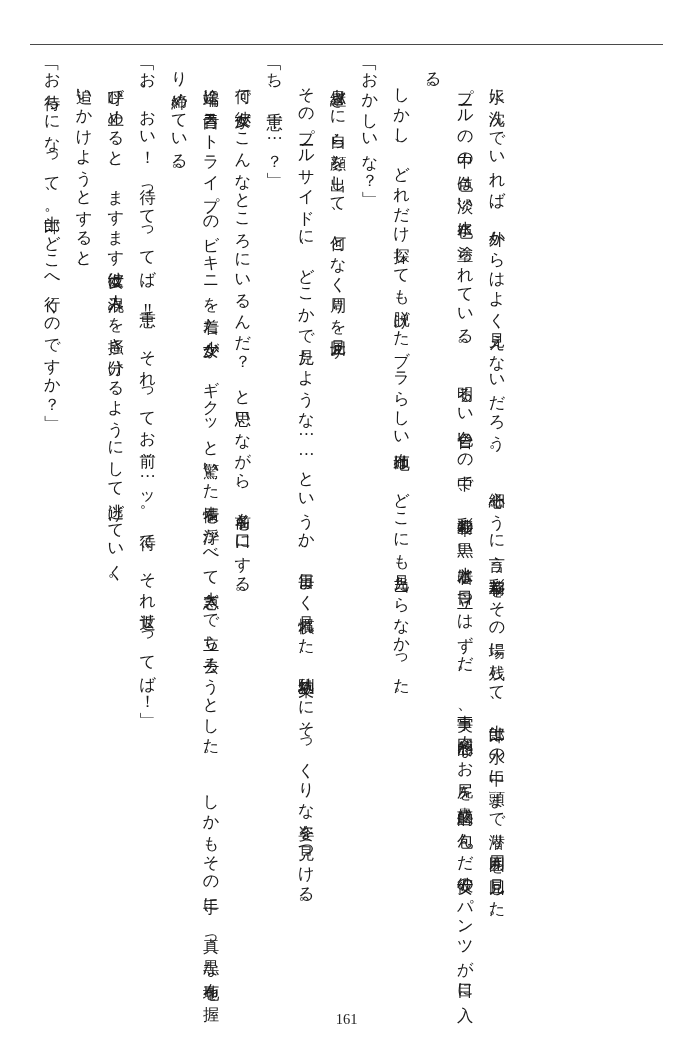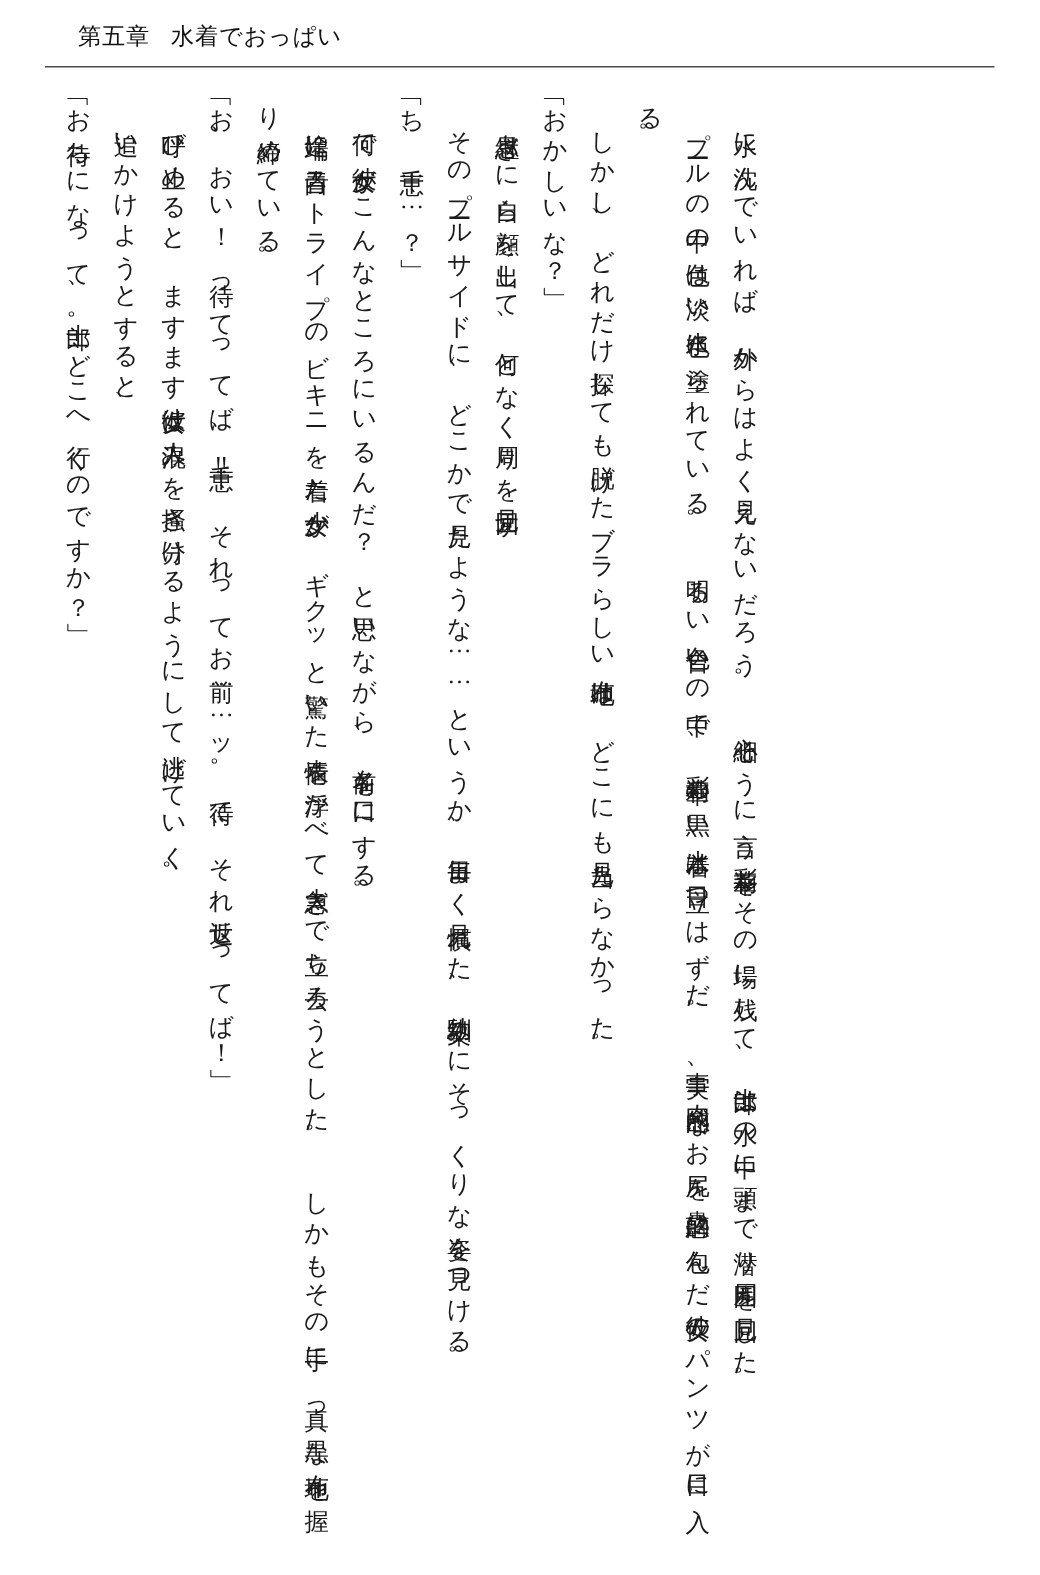--- a/index.html
+++ b/index.html
@@ -78,23 +78,20 @@
     font-size: 14.5px;
     color: #222;
     font-family: "Liberation Serif", "DejaVu Serif", serif;
   }
 </style>
 </head>
 <body>
 
 <div class="page">
 
-  <div class="header">
-    <span class="chap-num">第五章</span><span>水着でおっぱい</span>
-  </div>
 
   <div class="rule"></div>
 
   <div class="body-area">
     <div class="vtext">
       <p>水に沈んでいれば、外からはよく見えないだろう。　心細そうに言う彩莉華をその場に残して、士郎は水の中に頭まで潜り周囲を見回した。</p>
       <p>プールの中の色は淡い水色に塗られている。　明るい色合いの中で、彩莉華の黒い水着は目立つはずだ。　事実、肉感的なお尻を蠱惑的に包んだ彼女のパンツが目に入る。</p>
       <p>しかし、どれだけ探しても脱げたブラらしい布地は、どこにも見当たらなかった。</p>
       <p class="noindent">「おかしいな？」</p>
       <p>息継ぎに自ら顔を出して、何となく周りを見回す。</p>
@@ -102,14 +99,15 @@
       <p class="noindent">「ち、千恵……？」</p>
       <p>何で彼女がこんなところにいるんだ？　と思いながら、名前を口にする。</p>
       <p>途端に青白ストライプのビキニを着た少女が、ギクッと驚いた表情を浮かべて大急ぎで立ち去ろうとした。　しかもその手に、真っ黒な布地を握り締めている。</p>
       <p class="noindent">「お、おい！　待ってってば、千恵‼　それってお前……ッ。待て、それ返せってば！」</p>
       <p>呼び止めると、ますます彼女は人混みを掻き分けるようにして逃げていく。</p>
       <p>追いかけようとすると、</p>
       <p class="noindent">「お待ちになって、士郎。どこへ行くのですか？」</p>
     </div>
   </div>
 
+  <div class="page-number">161</div>
 
 </div>
 
 </body></html>

